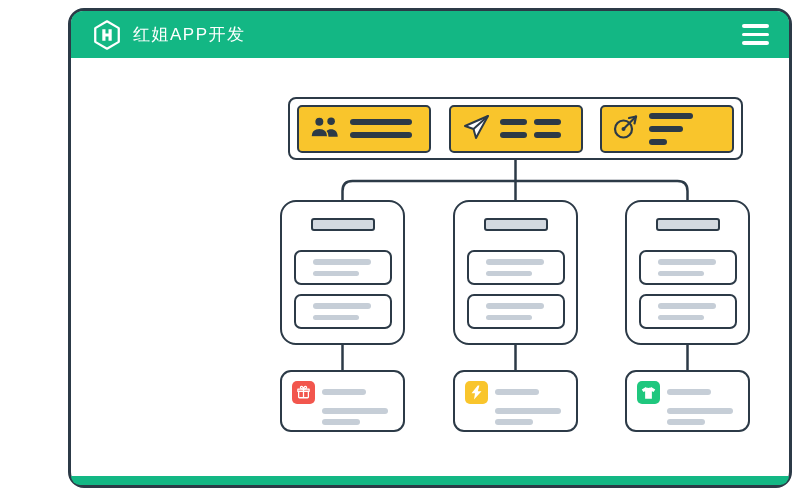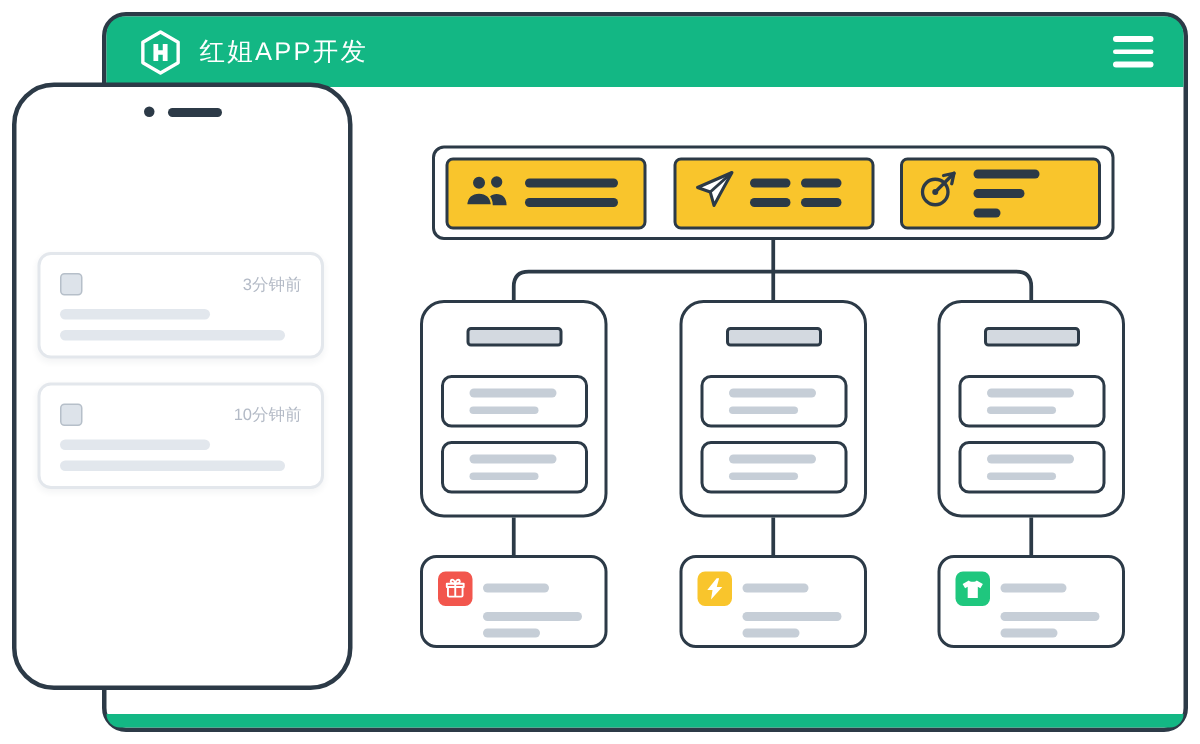--- a/index.html
+++ b/index.html
@@ -224,34 +224,14 @@
         </svg>
       </span>
       <span class="bline bl1"></span>
       <span class="bline bl2"></span>
       <span class="bline bl3"></span>
     </div>
 
     <div class="footer-bar"></div>
   </div>
 
-  <div class="phone">
-    <div class="phone-top">
-      <span class="cam"></span>
-      <span class="speaker"></span>
-    </div>
-
-    <div class="notif nf1">
-      <span class="nicon"></span>
-      <span class="ntime">3分钟前</span>
-      <span class="nline nl1"></span>
-      <span class="nline nl2"></span>
-    </div>
-
-    <div class="notif nf2">
-      <span class="nicon"></span>
-      <span class="ntime">10分钟前</span>
-      <span class="nline nl1"></span>
-      <span class="nline nl2"></span>
-    </div>
-  </div>
 
 </div>
 
 </body></html>

